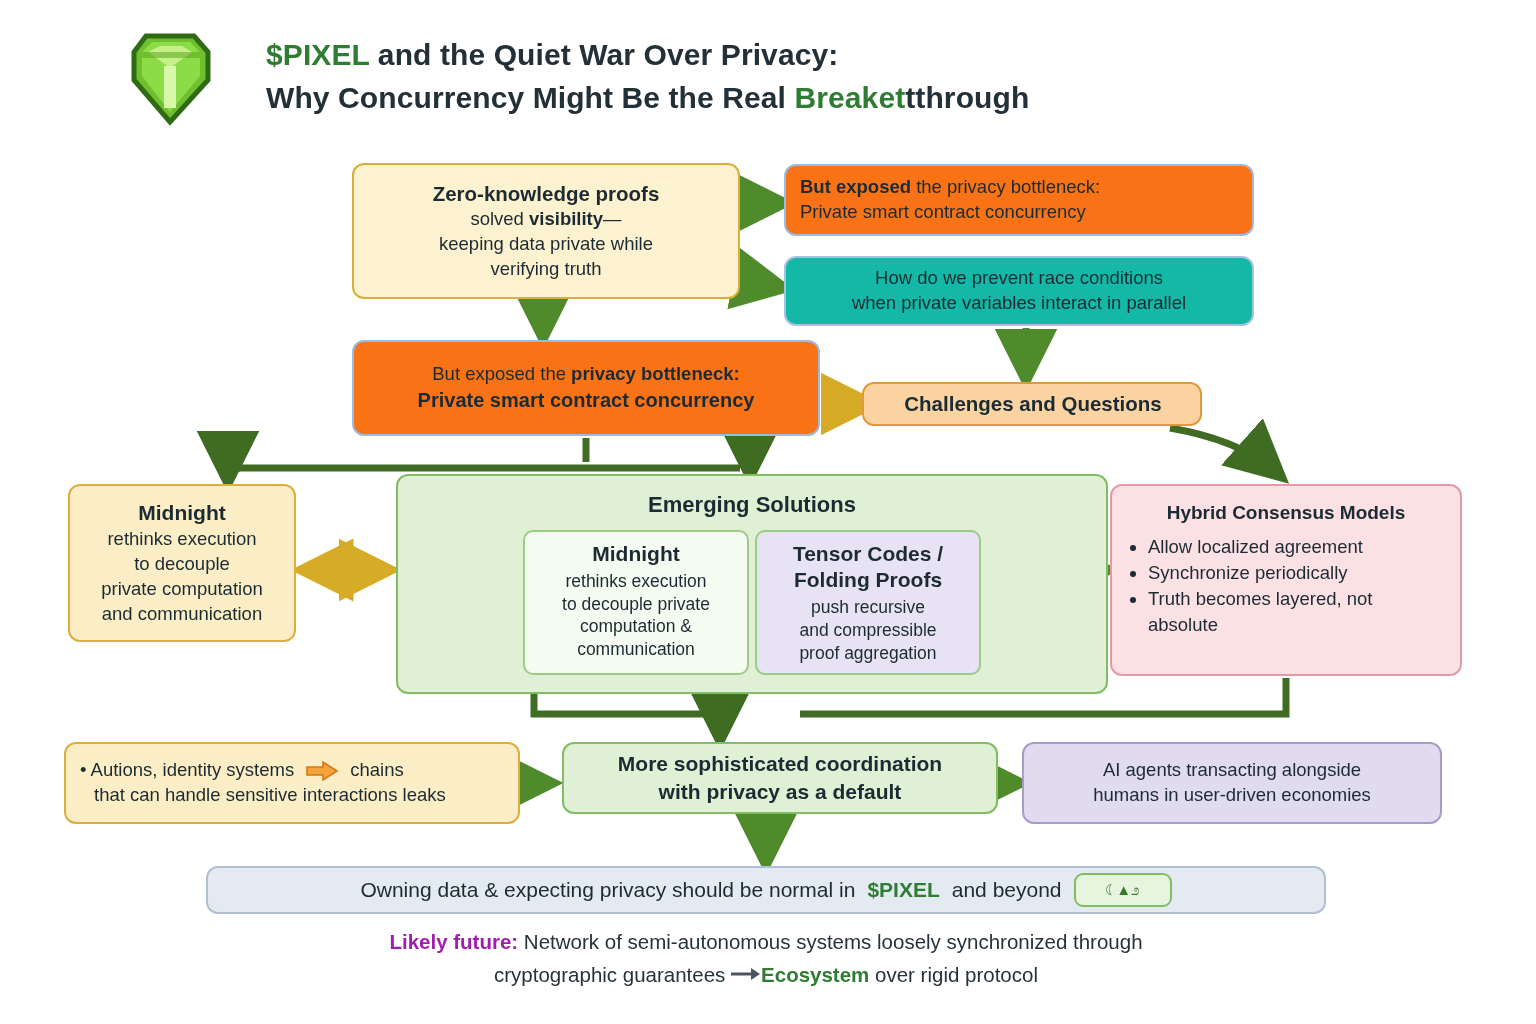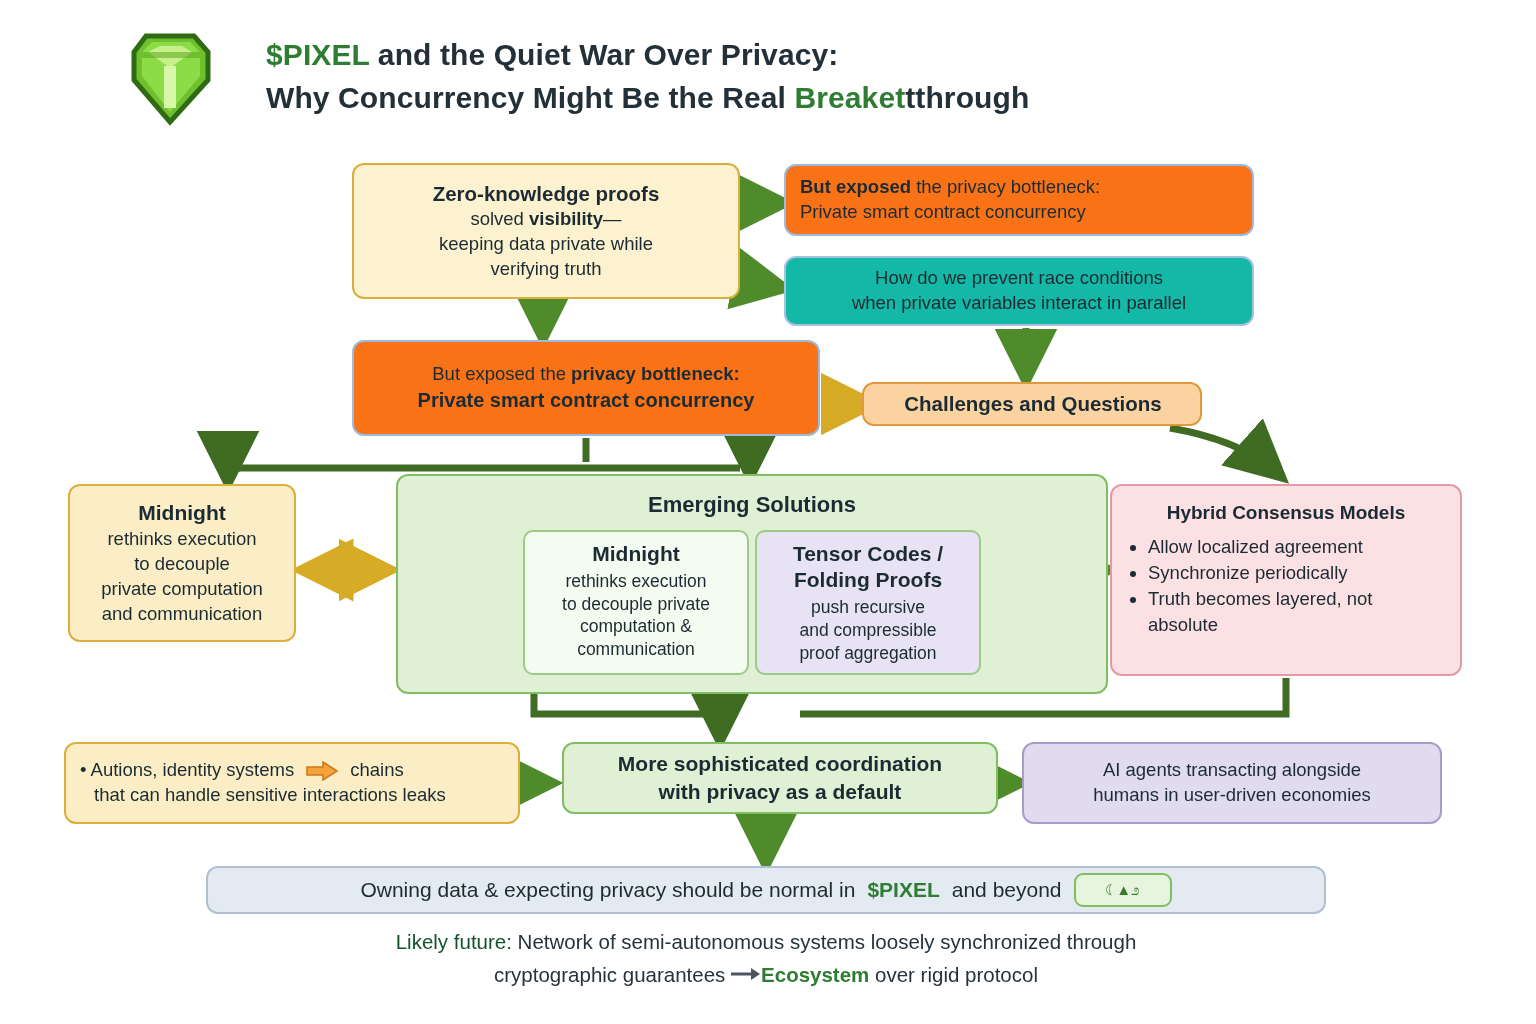--- a/index.html
+++ b/index.html
@@ -142,21 +142,21 @@
   .footer {
     position: absolute;
     left: 206px;
     top: 926px;
     width: 1120px;
     text-align: center;
     font-size: 20.5px;
     line-height: 1.6;
     color: #27333b;
   }
-  .footer .likely { color: #14532d; font-weight: normal; }
+  .footer .likely { color: #a21caf; font-weight: bold; }
   .footer .eco { color: #2e7d32; font-weight: bold; }
 
   .inline-arrow-orange {
     display: inline-block;
     width: 34px; height: 20px;
     vertical-align: -3px;
   }
   .inline-arrow-grey {
     display: inline-block;
     width: 30px; height: 14px;

